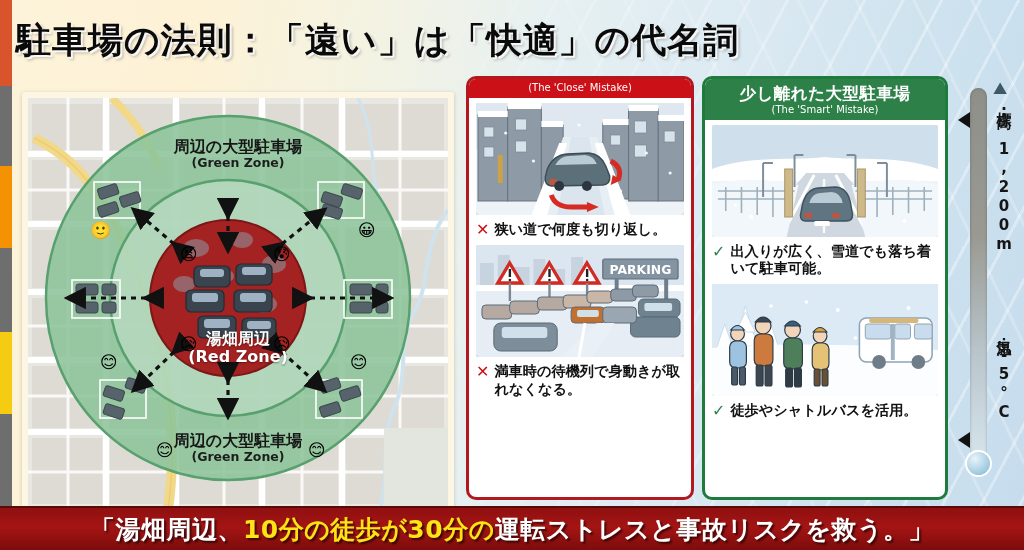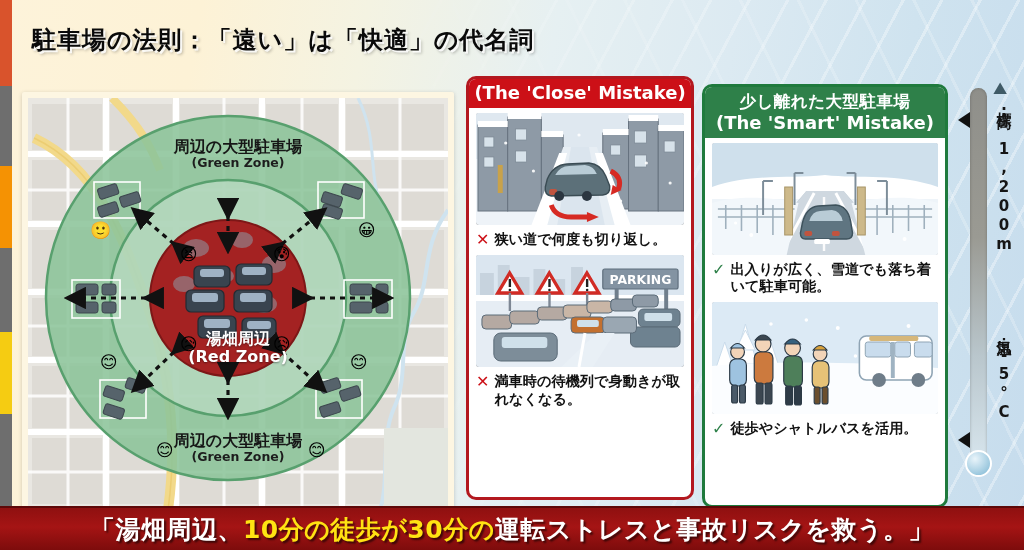--- a/index.html
+++ b/index.html
@@ -24,23 +24,23 @@
     -webkit-mask-image: linear-gradient(90deg, rgba(0,0,0,0) 36%, rgba(0,0,0,.55) 58%, rgba(0,0,0,1) 88%);
     mask-image: linear-gradient(90deg, rgba(0,0,0,0) 36%, rgba(0,0,0,.55) 58%, rgba(0,0,0,1) 88%);
   }
 
   
   .stripe { position: absolute; left: 0; top: 0; width: 12px; height: 550px; }
   .stripe i { display: block; width: 100%; }
 
   
   .title {
-    position: absolute; left: 32px; top: 10px; width: 900px; height: 60px;
+    position: absolute; left: 16px; top: 10px; width: 900px; height: 60px;
     display: flex; align-items: center;
-    font-size: 24px; font-weight: bold; color: #0a0a0a;
+    font-size: 35px; font-weight: bold; color: #0a0a0a;
     letter-spacing: 1px;
     text-shadow: 2px 2px 0 rgba(255,255,255,.85), 3px 3px 3px rgba(0,0,0,.25);
     white-space: nowrap;
   }
 
   
   .map-panel {
     position: absolute; left: 22px; top: 92px; width: 432px; height: 424px;
     background: #fdf6e2; padding: 6px; border-radius: 2px;
     box-shadow: 0 1px 4px rgba(0,0,0,.18);
@@ -60,26 +60,26 @@
     text-shadow: 0 1px 2px rgba(0,0,0,.45); }
   .zone-label.red .en { color: #ffffff; font-size: 16px;
     text-shadow: 0 1px 2px rgba(0,0,0,.45); }
   .emoji { position: absolute; font-size: 17px; line-height: 1; }
 
   
   .card { position: absolute; top: 76px; border-radius: 10px; overflow: hidden; }
   .card-bad  { left: 466px; width: 228px; height: 424px;
     border: 3px solid #b3181f; background: #ffffff; }
   .card-good { left: 702px; width: 246px; height: 424px;
-    border: 3px solid #1f7a3d; background: #ffffff; margin-top: 8px; }
+    border: 3px solid #1f7a3d; background: #ffffff; }
   .card-head { text-align: center; color: #fff; padding: 4px 2px 5px; }
   .card-bad  .card-head { background: #cc1017; }
   .card-good .card-head { background: #2e8049; }
   .card-head .ja { display: block; font-size: 16.5px; font-weight: bold; letter-spacing: .5px; }
-  .card-head .en { display: block; font-size: 18px; font-weight: bold; margin-top: -1px; }
+  .card-head .en { display: block; font-size: 10px; font-weight: normal; margin-top: -1px; }
   .card-body { padding: 5px 7px 6px; }
   .shot { width: 100%; height: 112px; border-radius: 3px; overflow: hidden;
           background: #737373; margin-bottom: 4px; }
   .shot svg { display: block; width: 100%; height: 100%; }
   .bullet { display: flex; gap: 5px; align-items: flex-start;
             font-size: 14.2px; font-weight: bold; color: #121212;
             line-height: 1.22; padding: 2px 0 6px; }
   .mark { font-size: 16px; font-weight: bold; flex: 0 0 auto; line-height: 1.15; }
   .mark.x { color: #cc1017; }
   .mark.v { color: #2e8049; }

